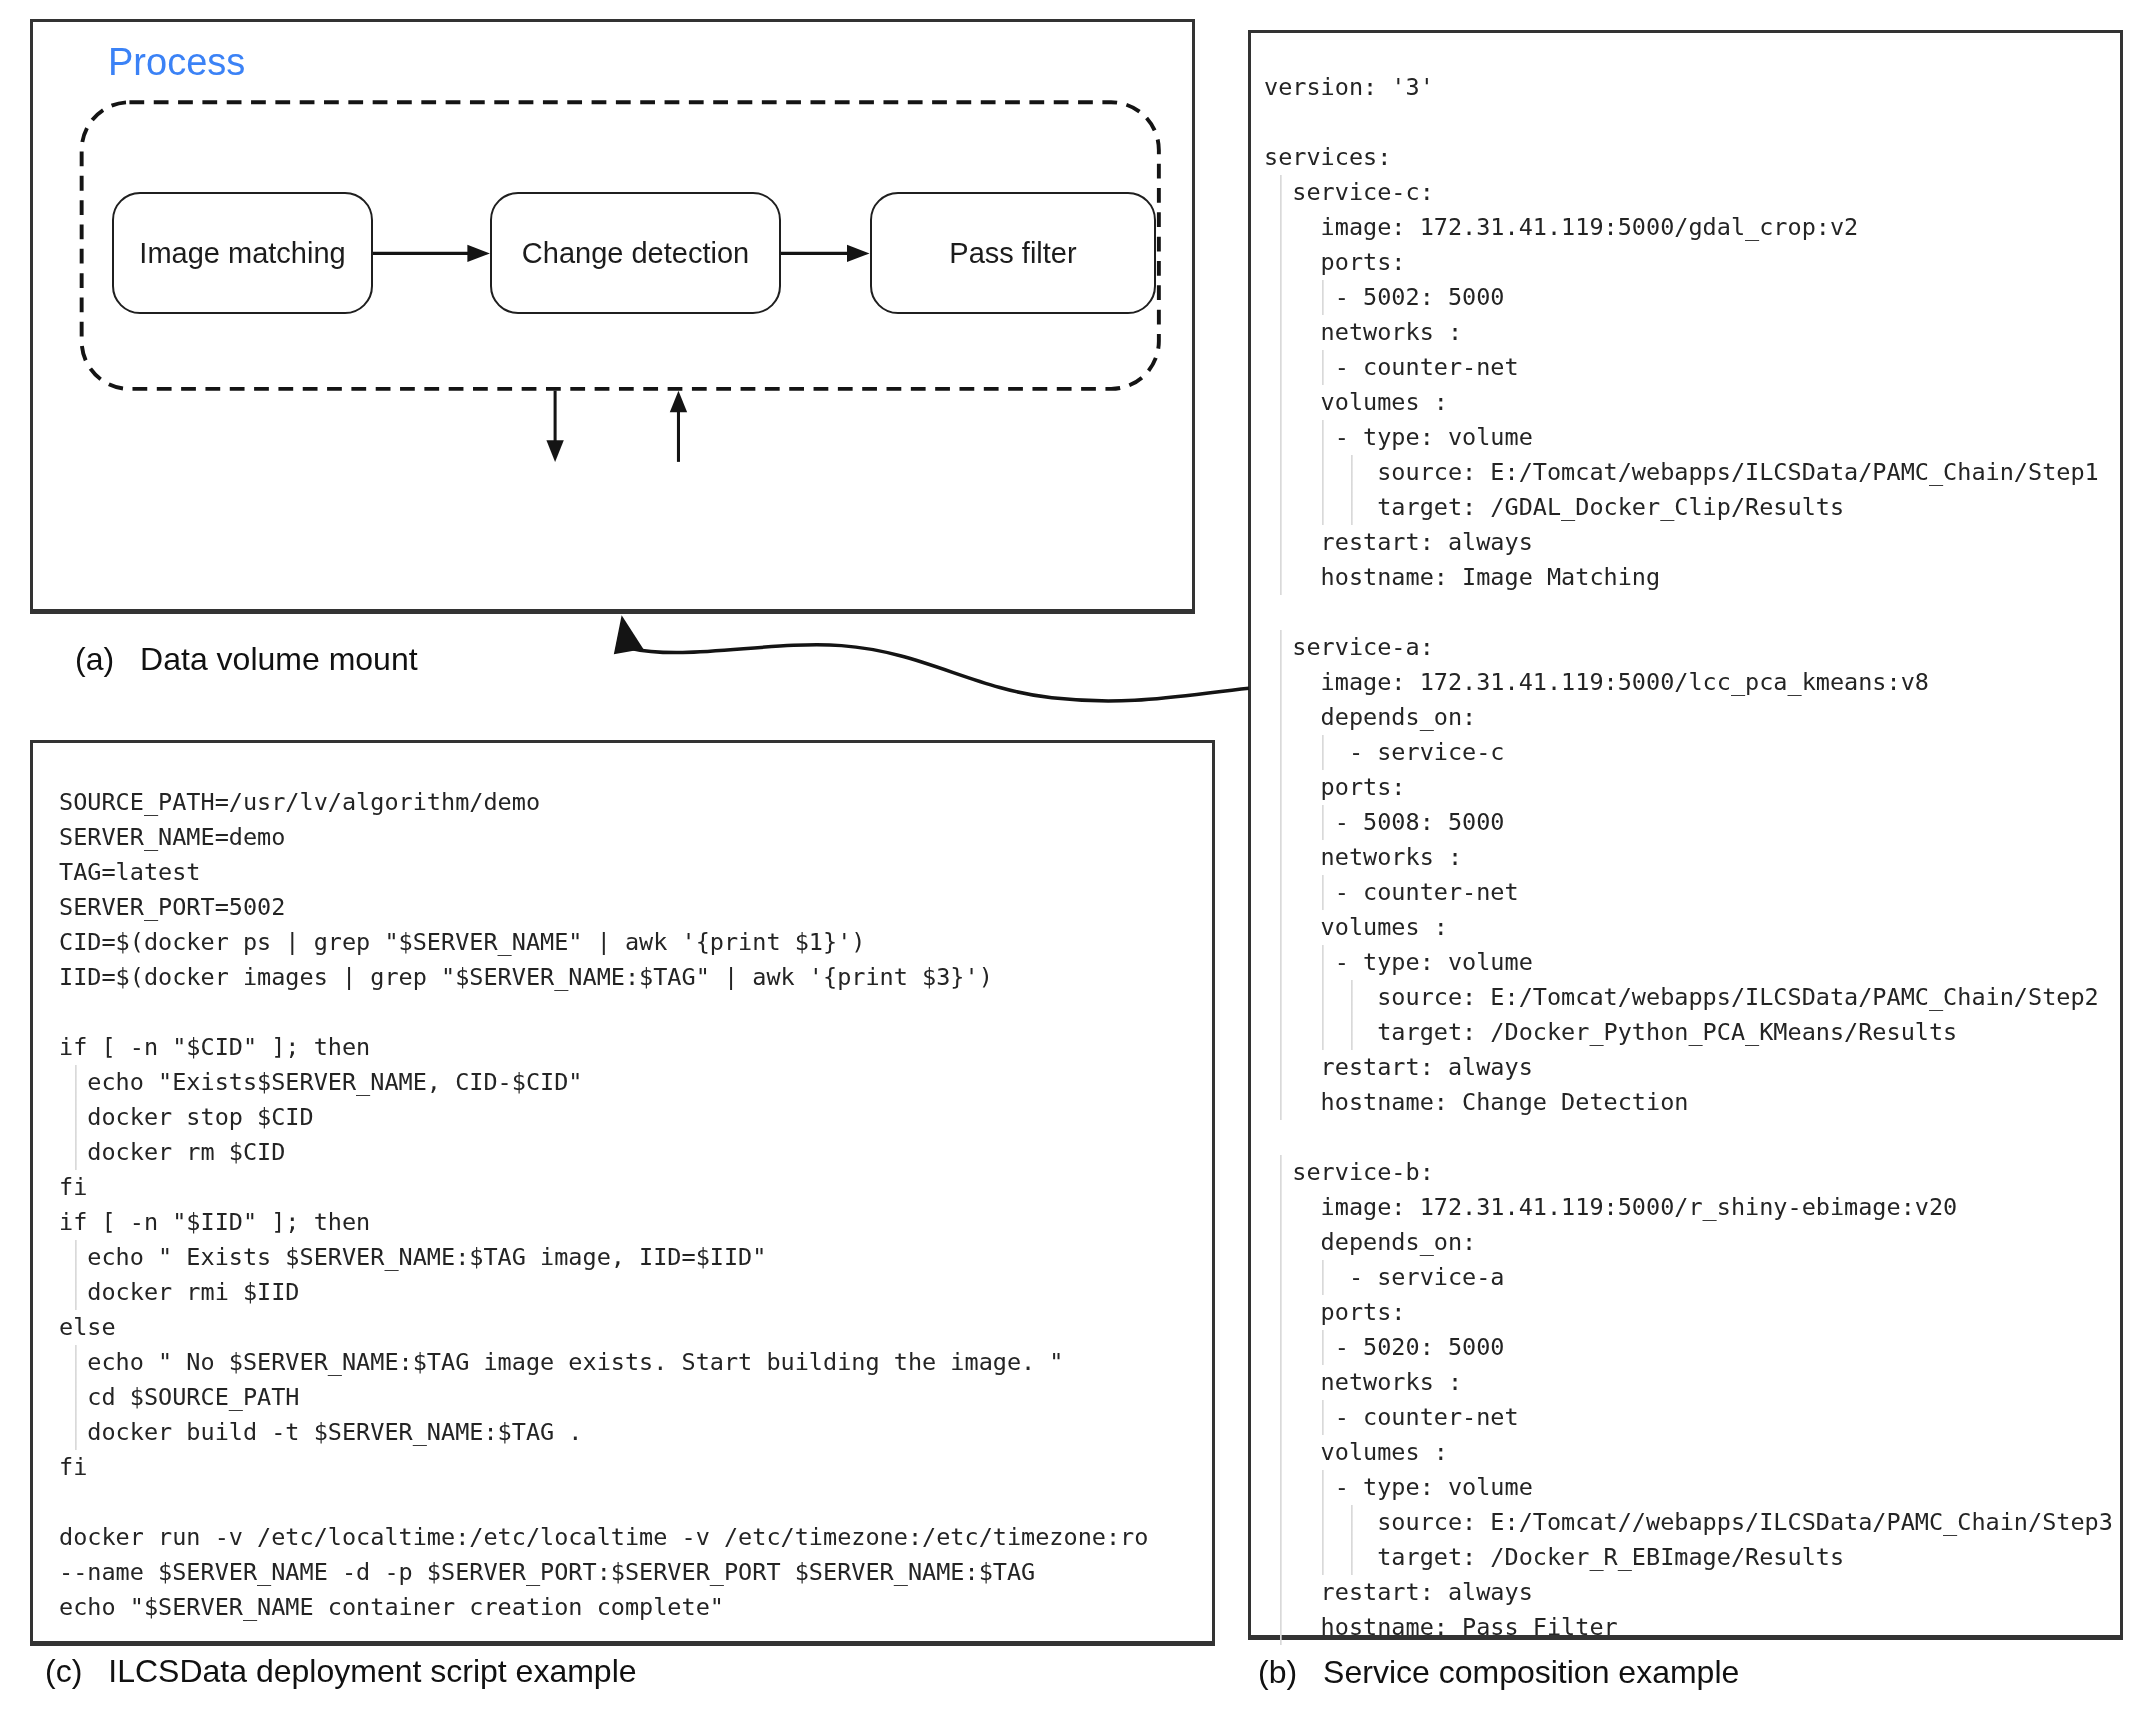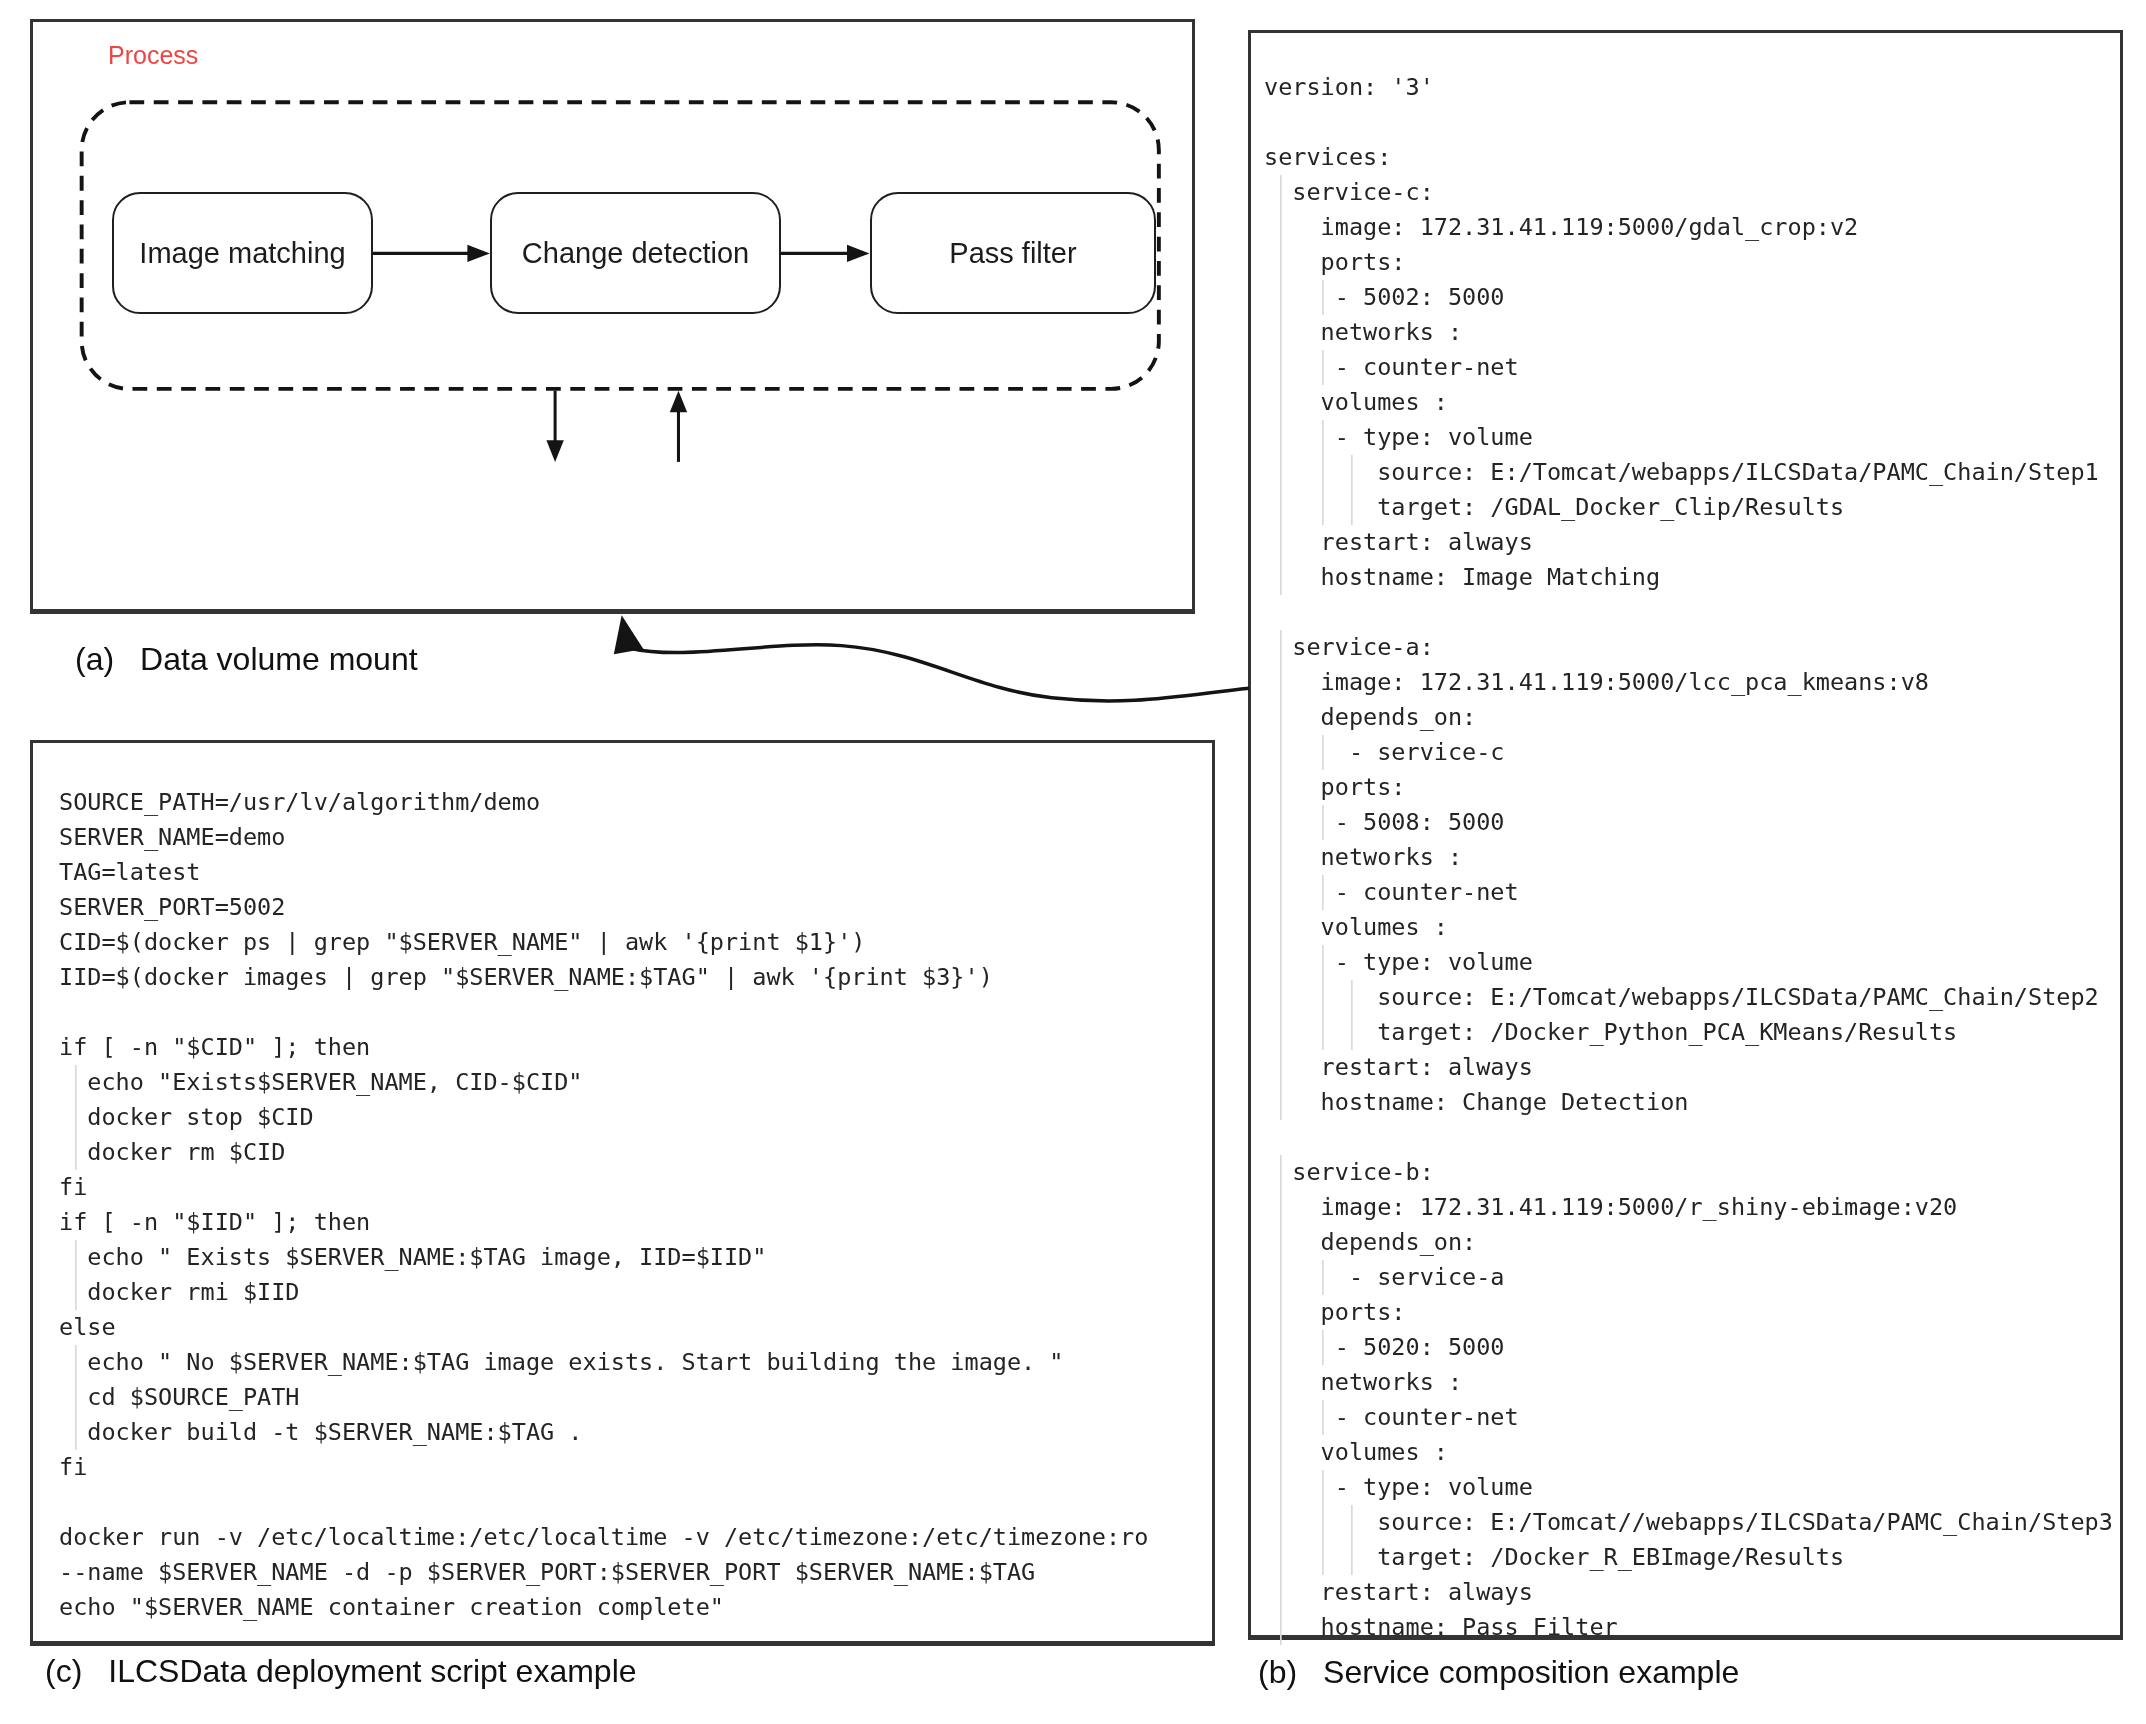--- a/index.html
+++ b/index.html
@@ -2,21 +2,21 @@
 <html style="font-size:14px"><head>
 <meta charset="utf-8">
 <style>
   html,body{margin:0;padding:0;background:#ffffff;}
   body{position:relative;width:2147px;height:1724px;overflow:hidden;
        font-family:"Liberation Sans",sans-serif;color:#1a1a1a;}
   .panel{position:absolute;background:#fff;border:3.5px solid #333;border-bottom-width:5.2px;box-sizing:border-box;}
   #panel-a{left:30px;top:19px;width:1165px;height:595px;}
   #panel-c{left:30px;top:740px;width:1185px;height:906px;}
   #panel-b{left:1248px;top:30px;width:875px;height:1610px;}
-  .diagram-label{position:absolute;font-size:25px;color:#ef4444;white-space:nowrap;}
+  .diagram-label{position:absolute;font-size:38px;color:#3b82f6;white-space:nowrap;}
   .node{position:absolute;border:2.6px solid #1f1f1f;border-radius:28px;background:#fff;
         display:flex;align-items:center;justify-content:center;font-size:29px;color:#1c1c1c;
         box-sizing:border-box;}
   .dsvg{position:absolute;left:0;top:0;pointer-events:none;}
   .code{font-family:"DejaVu Sans Mono","Liberation Mono",monospace;font-size:23.5px;
         line-height:35px;color:#242424;white-space:pre;font-variant-ligatures:none;}
   #panel-b .code{padding:37px 8.7px 8.7px 13px;}
   #panel-c .code{padding:42px 8.7px 8.7px 26px;}
   .cl{min-height:35px;}
   .caption{position:absolute;font-size:32px;color:#111;white-space:nowrap;}

